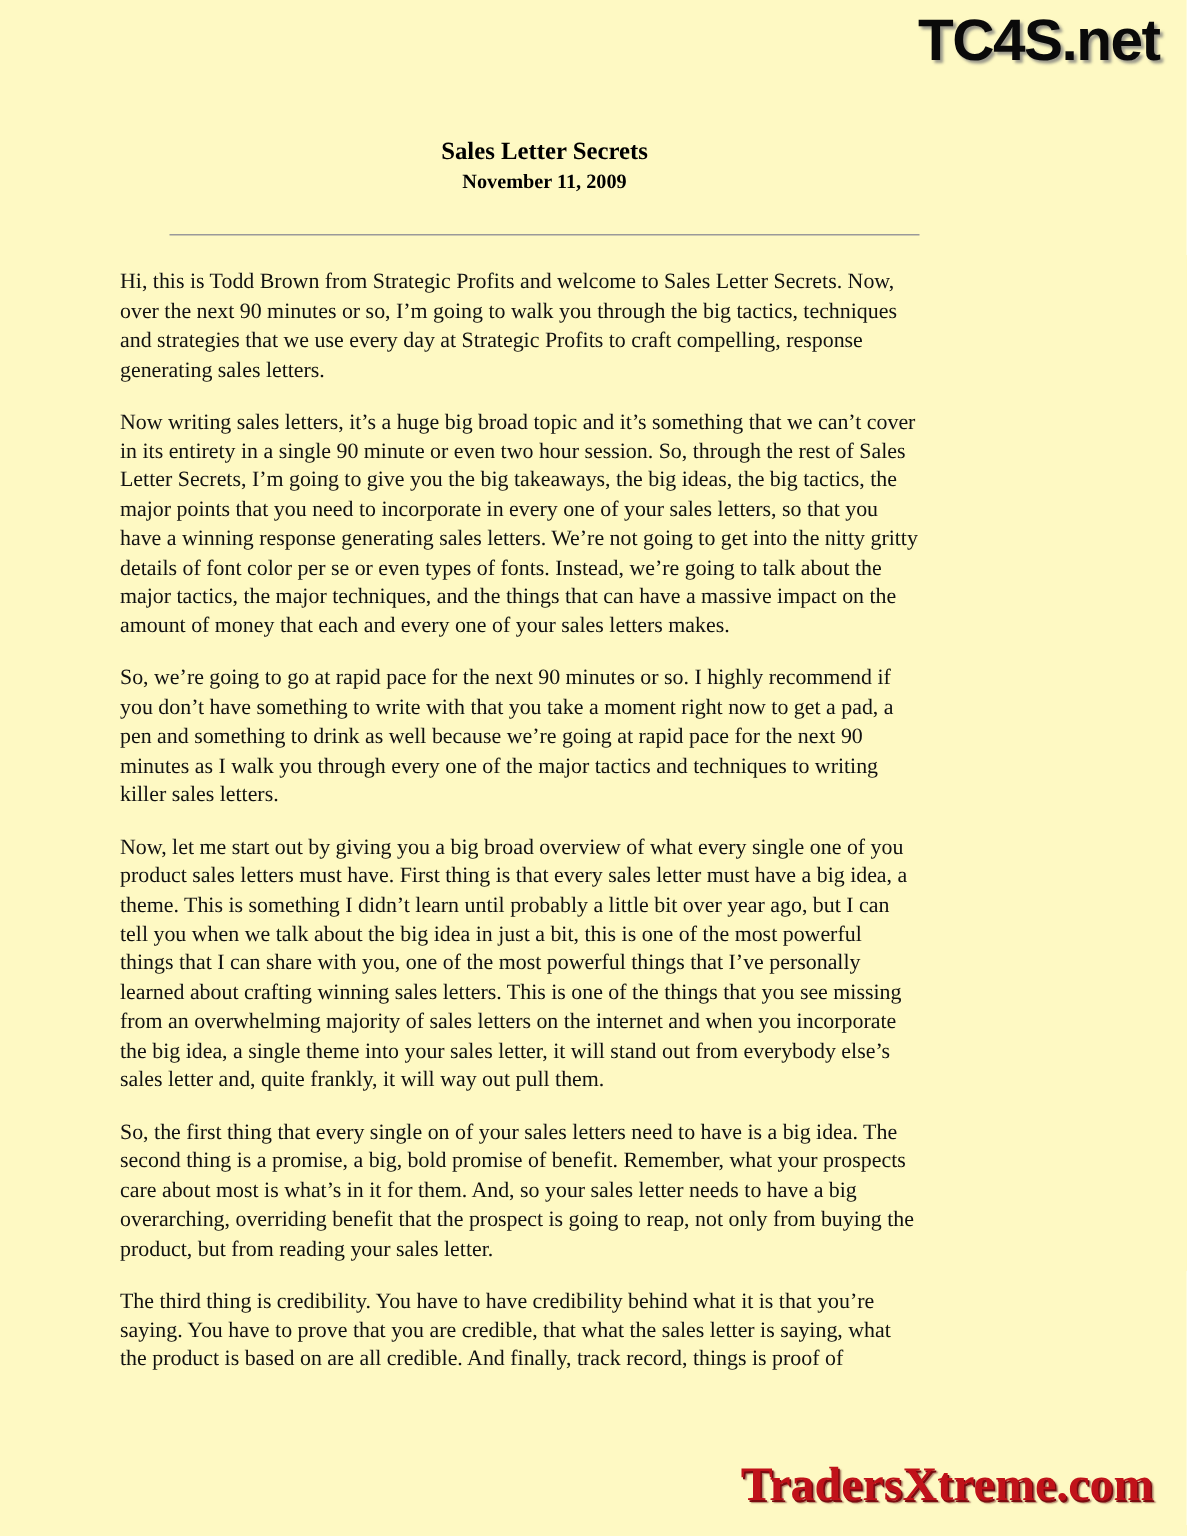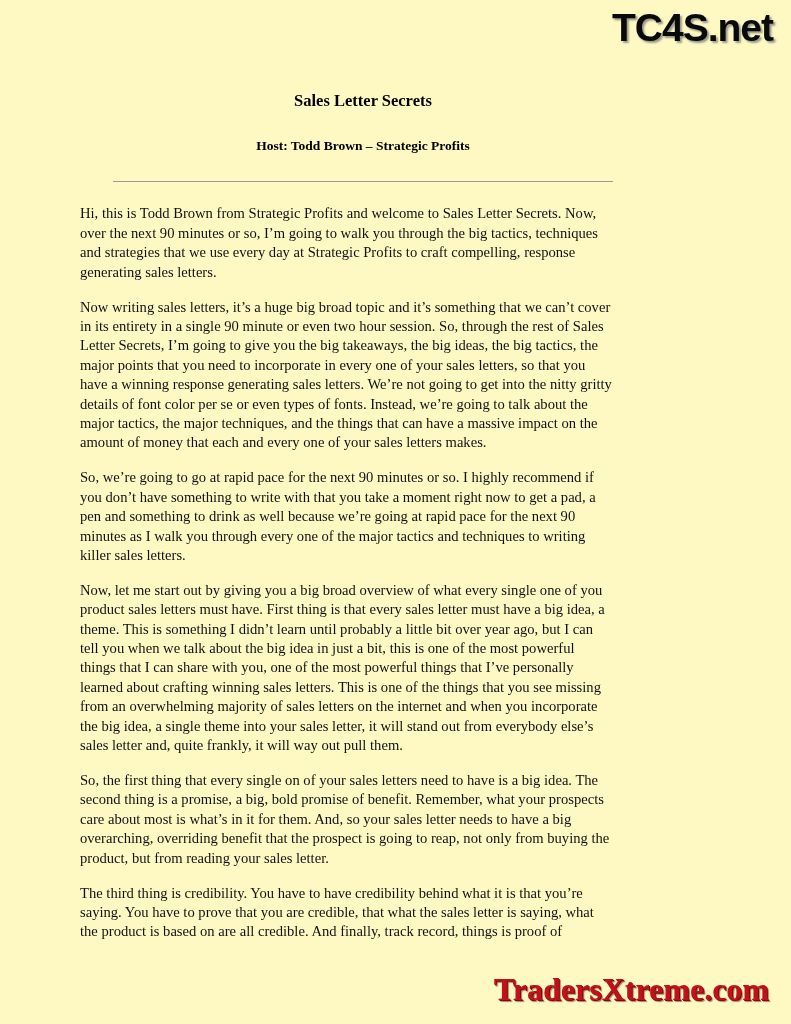--- a/index.html
+++ b/index.html
@@ -131,21 +131,21 @@
 </head>
 <body>
 
 <div class="page">
 
   <div class="top-logo">TC4S.net</div>
 
   <div class="doc">
 
     <h1 class="title">Sales Letter Secrets</h1>
-    <div class="host">Host:  Todd Brown – Strategic Profits</div>
+    <div class="subtitle">November 11, 2009</div>
 
     <hr class="rule">
 
     <div class="body-text">
       <p>Hi, this is Todd Brown from Strategic Profits and welcome to Sales Letter Secrets. Now, over the next 90 minutes or so, I’m going to walk you through the big tactics, techniques and strategies that we use every day at Strategic Profits to craft compelling, response generating sales letters.</p>
       <p>Now writing sales letters, it’s a huge big broad topic and it’s something that we can’t cover in its entirety in a single 90 minute or even two hour session. So, through the rest of Sales Letter Secrets, I’m going to give you the big takeaways, the big ideas, the big tactics, the major points that you need to incorporate in every one of your sales letters, so that you have a winning response generating sales letters. We’re not going to get into the nitty gritty details of font color per se or even types of fonts. Instead, we’re going to talk about the major tactics, the major techniques, and the things that can have a massive impact on the amount of money that each and every one of your sales letters makes.</p>
       <p>So, we’re going to go at rapid pace for the next 90 minutes or so. I highly recommend if you don’t have something to write with that you take a moment right now to get a pad, a pen and something to drink as well because we’re going at rapid pace for the next 90 minutes as I walk you through every one of the major tactics and techniques to writing killer sales letters.</p>
       <p>Now, let me start out by giving you a big broad overview of what every single one of you product sales letters must have.  First thing is that every sales letter must have a big idea, a theme. This is something I didn’t learn until probably a little bit over year ago, but I can tell you when we talk about the big idea in just a bit, this is one of the most powerful things that I can share with you, one of the most powerful things that I’ve personally learned about crafting winning sales letters. This is one of the things that you see missing from an overwhelming majority of sales letters on the internet and when you incorporate the big idea, a single theme into your sales letter, it will stand out from everybody else’s sales letter and, quite frankly, it will way out pull them.</p>
       <p>So, the first thing that every single on of your sales letters need to have is a big idea.  The second thing is a promise, a big, bold promise of benefit. Remember, what your prospects care about most is what’s in it for them. And, so your sales letter needs to have a big overarching, overriding benefit that the prospect is going to reap, not only from buying the product, but from reading your sales letter.</p>
       <p>The third thing is credibility. You have to have credibility behind what it is that you’re saying. You have to prove that you are credible, that what the sales letter is saying, what the product is based on are all credible. And finally, track record, things is proof of</p>

